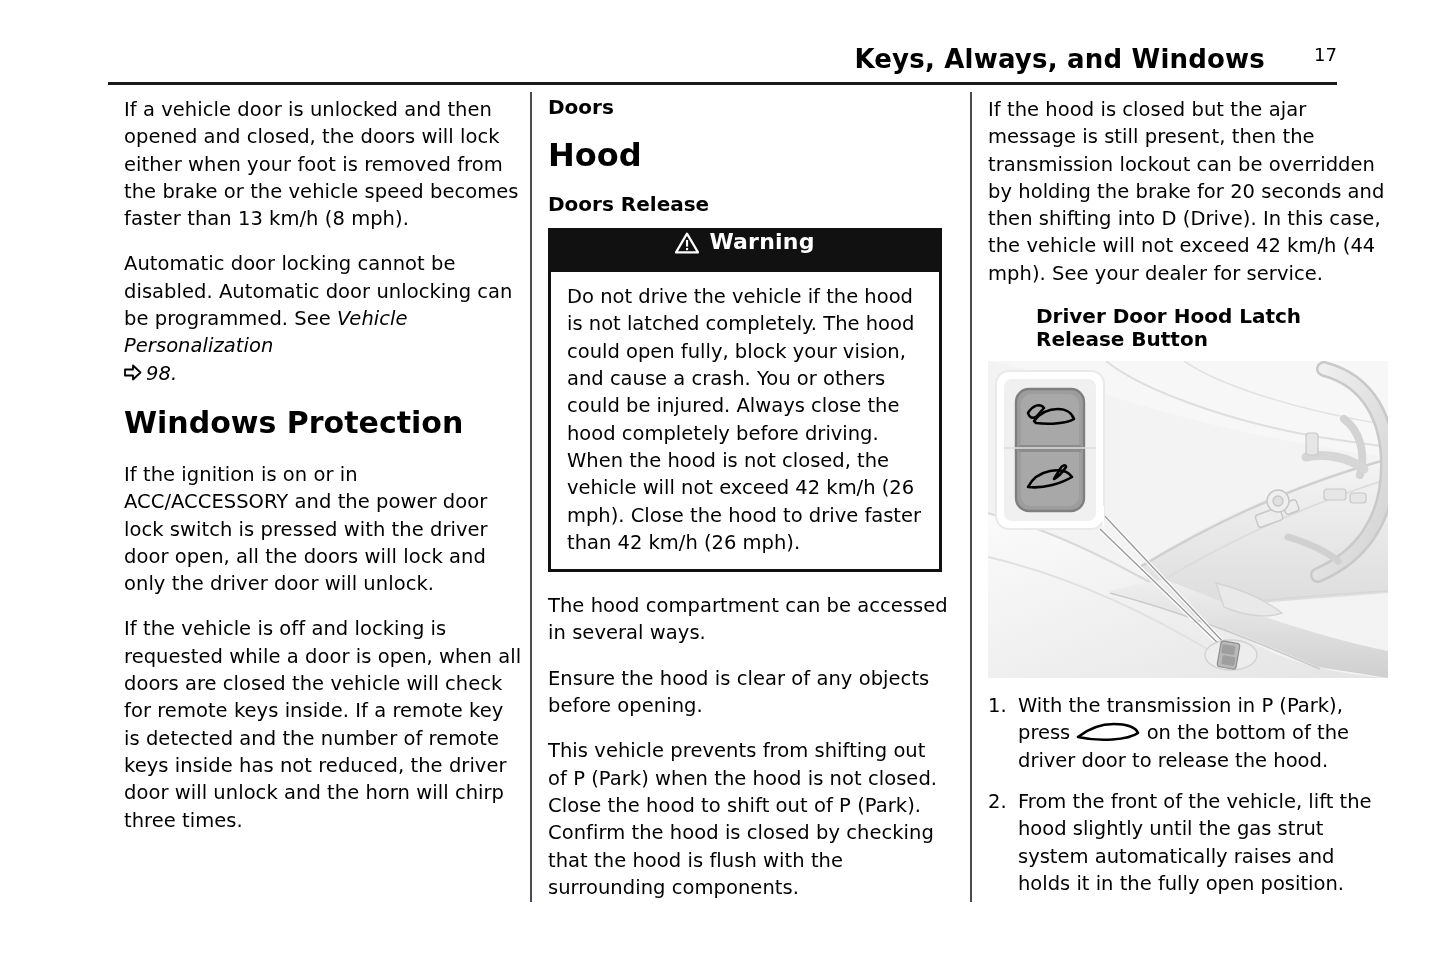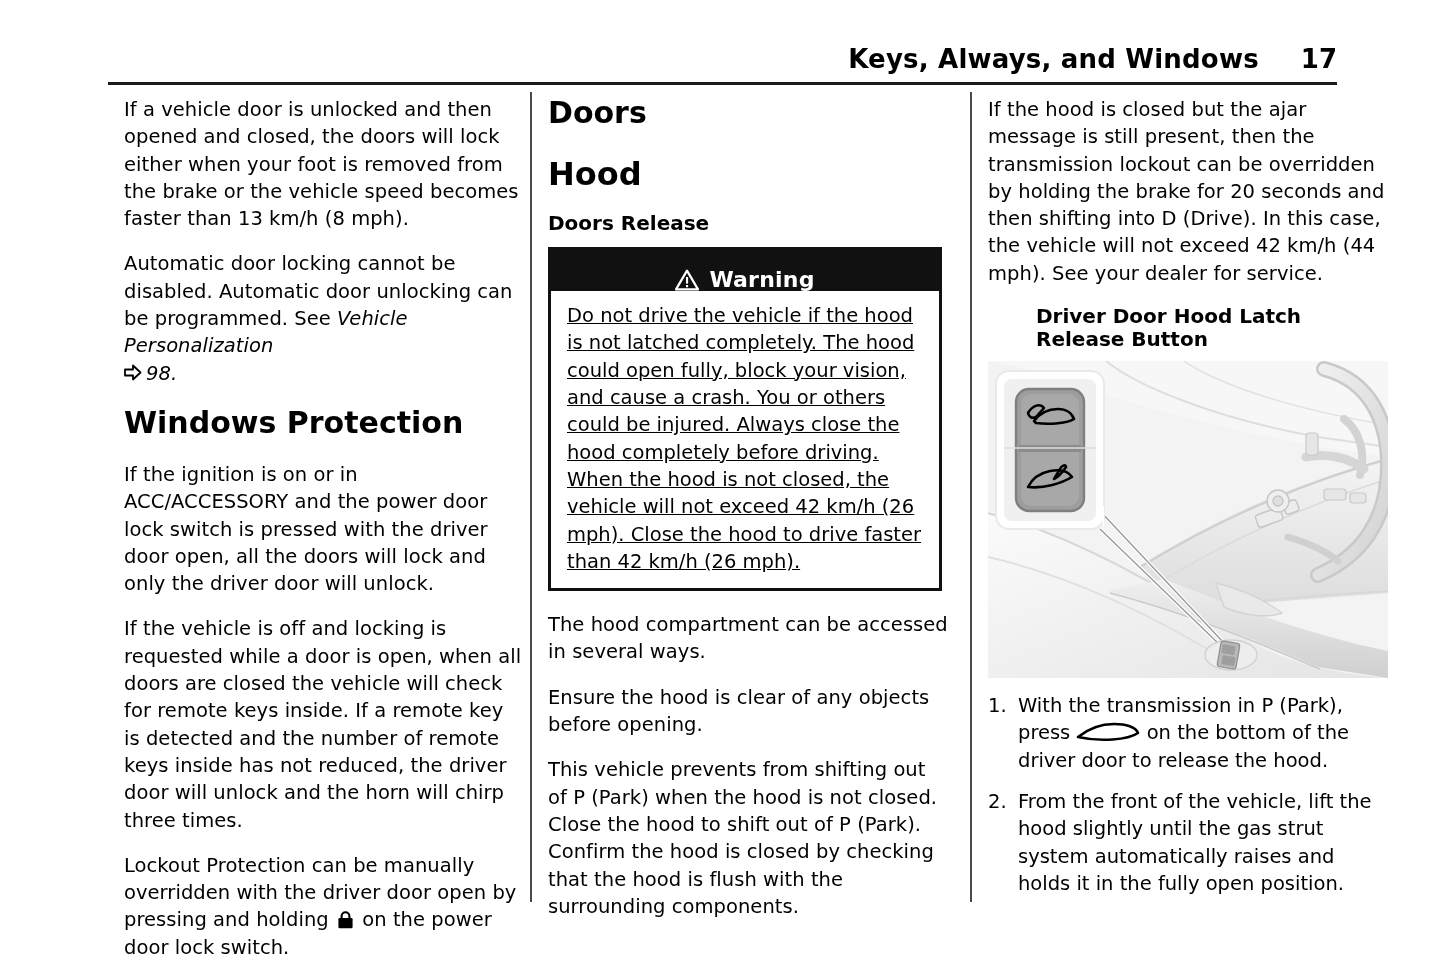--- a/index.html
+++ b/index.html
@@ -33,22 +33,22 @@
     justify-content: flex-end;
   }
   .header-title {
     font-size: 26px;
     font-weight: bold;
     letter-spacing: 0.2px;
     line-height: 1;
     white-space: nowrap;
   }
   .header-pageno {
-    font-size: 26px;
-    font-weight: bold;
+    font-size: 18px;
+    font-weight: normal;
     line-height: 1;
     margin-left: 42px;
     min-width: 30px;
     text-align: right;
   }
   .header-rule {
     position: absolute;
     left: 108px;
     top: 82px;
     width: 1229px;
@@ -105,22 +105,22 @@
     line-height: 1.1;
   }
   .h3 {
     margin: 0 0 16px 0;
     font-size: 20px;
     font-weight: bold;
     line-height: 1.15;
   }
   .h3.tight { margin-bottom: 12px; }
   .section-title {
-    margin: 4px 0 28px 0;
-    font-size: 30px;
+    margin: 4px 0 20px 0;
+    font-size: 20px;
     font-weight: bold;
     line-height: 1.1;
   }
   em.ref { font-style: italic; }
 
   
   .xref-arrow {
     display: inline-block;
     vertical-align: -1px;
     margin-right: 4px;
@@ -152,39 +152,38 @@
     background: #ffffff;
     margin: 0 0 20px 0;
     width: 394px;
     box-sizing: border-box;
   }
   .warning-banner {
     background: #111111;
     color: #ffffff;
     height: 41px;
     display: flex;
-    align-items: flex-end;
+    align-items: flex-start;
     justify-content: center;
     gap: 10px;
   }
   .warning-banner .wicon {
     display: inline-block;
     width: 24px;
     height: 22px;
     margin-top: 1px;
   }
   .warning-label {
     font-size: 22px;
     font-weight: bold;
     line-height: 1;
     letter-spacing: 0.2px;
   }
   .warning-body {
     padding: 11px 14px 13px 16px;
-    text-decoration: underline;
   }
   .warning-body p {
     margin: 0;
     font-size: 19.5px;
     line-height: 27.3px;
   }
 
   
   ol.steps {
     margin: 14px 0 0 0;
@@ -246,28 +245,20 @@
           </svg>
         </span><span class="xref-page">98.</span>
       </p>
 
       <h2 class="h1" style="margin-top:14px;">Windows Protection</h2>
 
       <p class="body-text">If the ignition is on or in ACC/ACCESSORY and the power door lock switch is pressed with the driver door open, all the doors will lock and only the driver door will unlock.</p>
 
       <p class="body-text">If the vehicle is off and locking is requested while a door is open, when all doors are closed the vehicle will check for remote keys inside. If a remote key is detected and the number of remote keys inside has not reduced, the driver door will unlock and the horn will chirp three times.</p>
 
-      <p class="body-text">
-        <span>Lockout Protection can be manually overridden with the driver door open by pressing and holding </span><span class="lock-icon">
-          <svg width="17" height="18" viewBox="0 0 17 18" aria-hidden="true">
-            <path d="M4.6 7.2 V5.2 a3.9 3.9 0 0 1 7.8 0 V7.2" fill="none" stroke="#000" stroke-width="2.1"></path>
-            <rect x="1.4" y="6.9" width="14.2" height="10.4" rx="1.4" fill="#000"></rect>
-          </svg>
-        </span><span> on the power door lock switch.</span>
-      </p>
 
     </div>
 
     <div class="col col-2">
 
       <h1 class="section-title" style="margin-top:0;">Doors</h1>
 
       <h2 class="h2">Hood</h2>
 
       <h3 class="h3 tight">Doors Release</h3>

